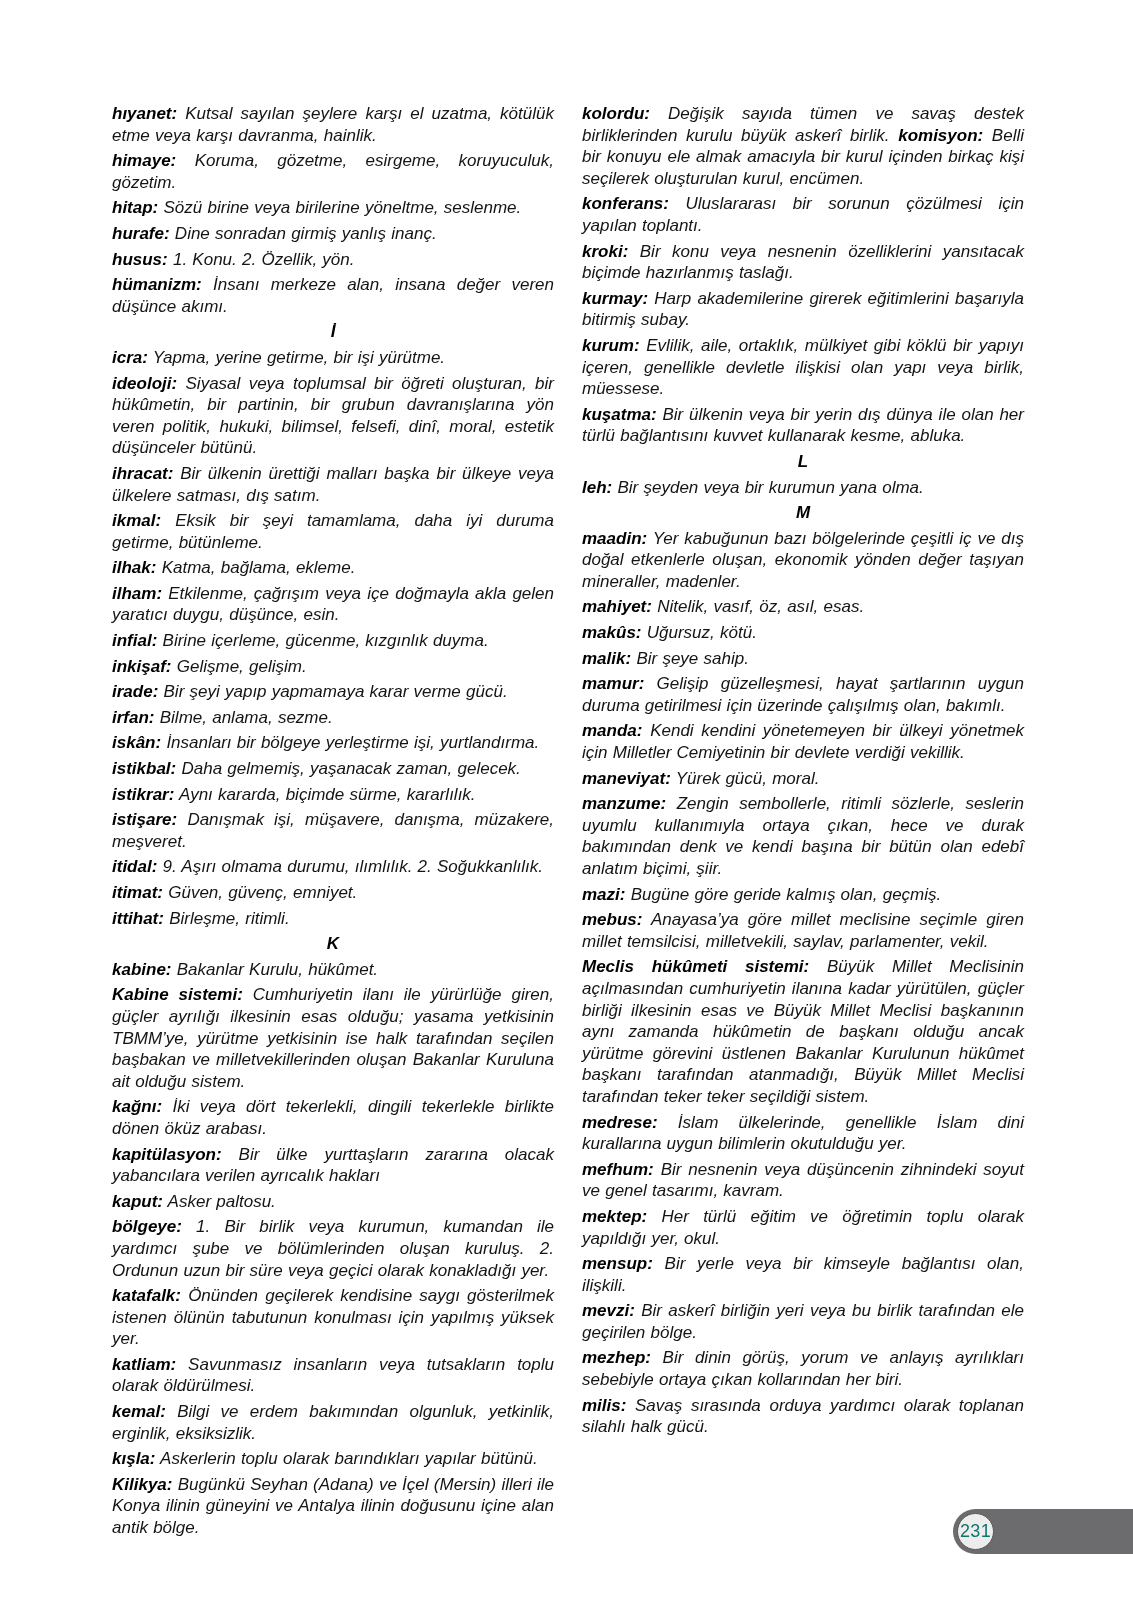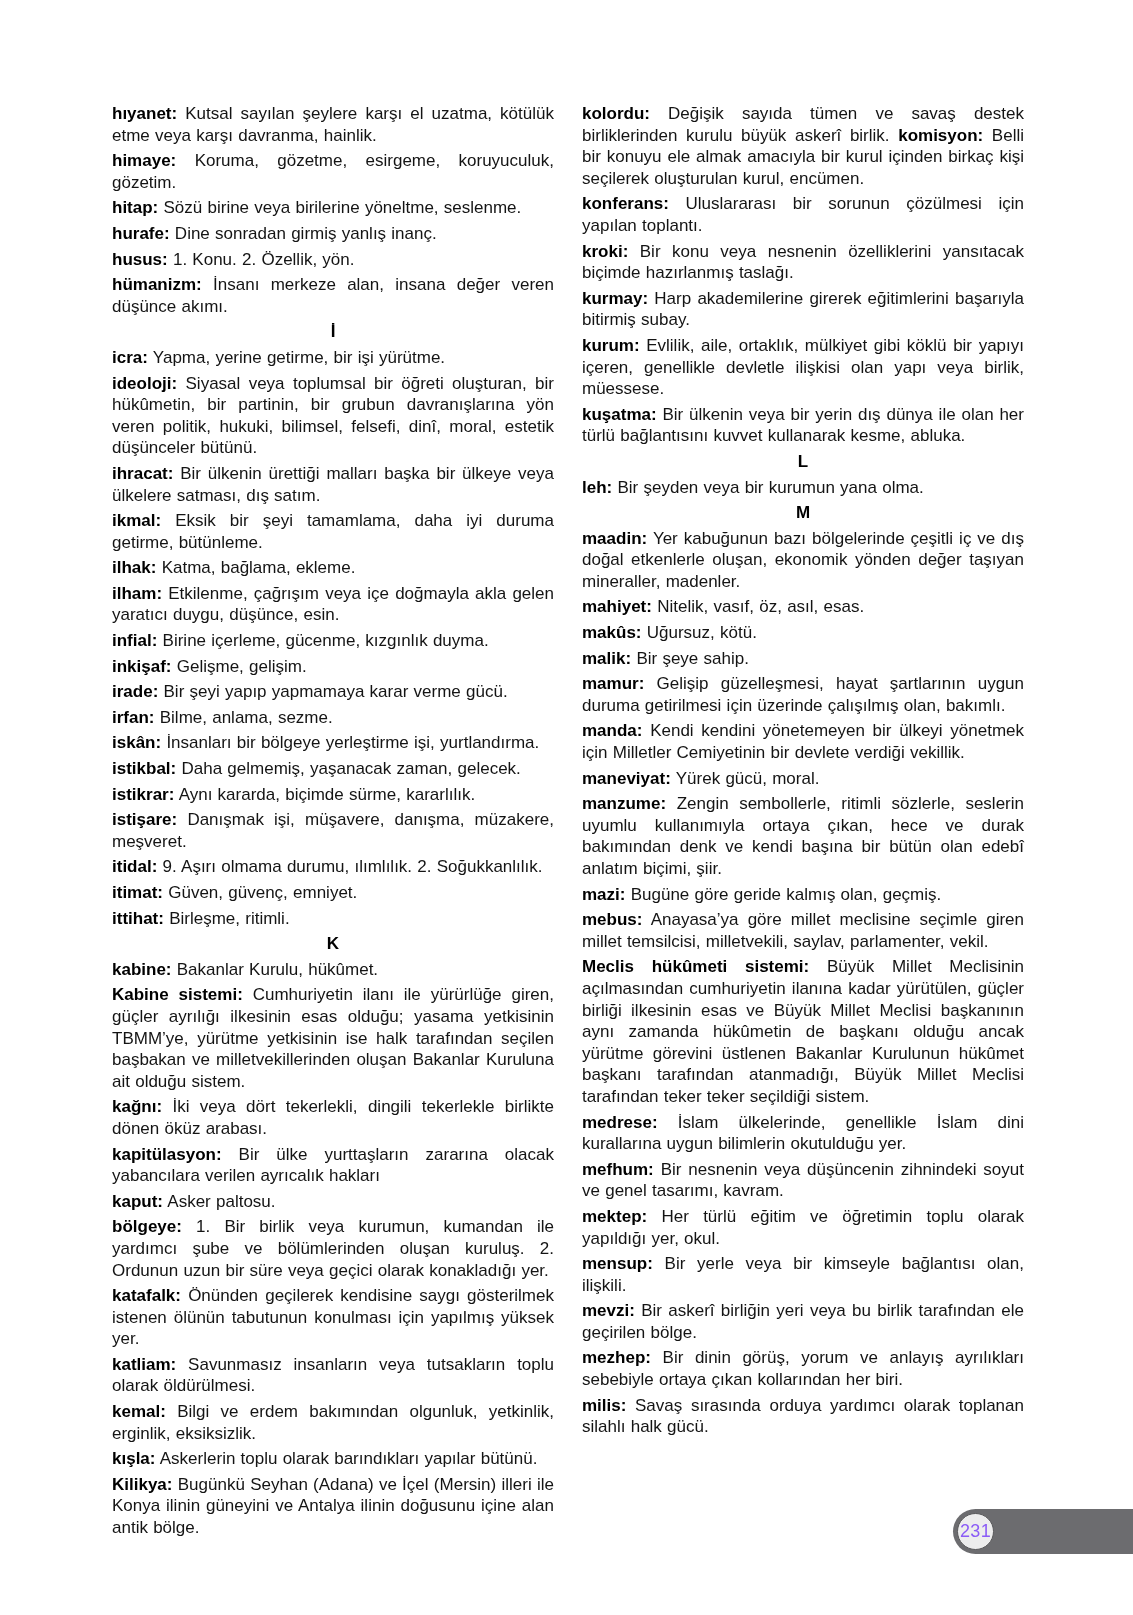--- a/index.html
+++ b/index.html
@@ -17,20 +17,21 @@
     width:912px;
     display:flex;
     gap:28px;
   }
   .col{
     flex:1 1 0;
     font-size:17px;
     line-height:21.6px;
     text-align:justify;
     color:#141414;
+    font-style:italic;
   }
   .col p{
     margin:0 0 4px 0;
     word-spacing:0.5px;
   }
   .col p b{
     font-weight:700;
     color:#000;
   }
   .letter-header{
@@ -53,21 +54,21 @@
     background:#ededed;
     border:1px solid #58585a;
     border-radius:50%;
     box-sizing:border-box;
     display:flex;
     align-items:center;
     justify-content:center;
   }
   .page-badge-number{
     font-size:18px;
-    color:#8b5cf6;
+    color:#0f766e;
     letter-spacing:0.3px;
   }
 </style>
 </head>
 <body>
 
 <div class="page">
 
   <div class="columns">
     <div class="col" id="col-left">

